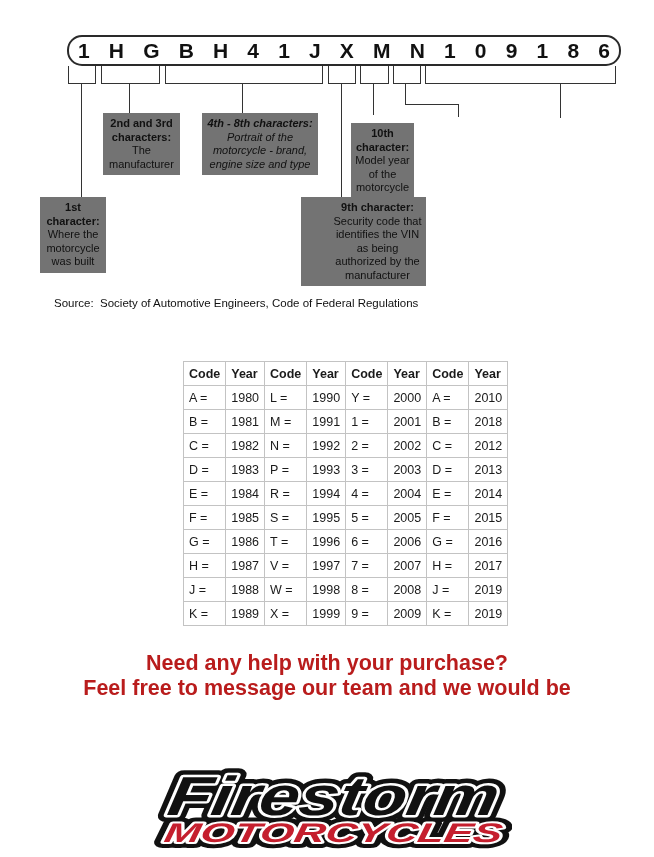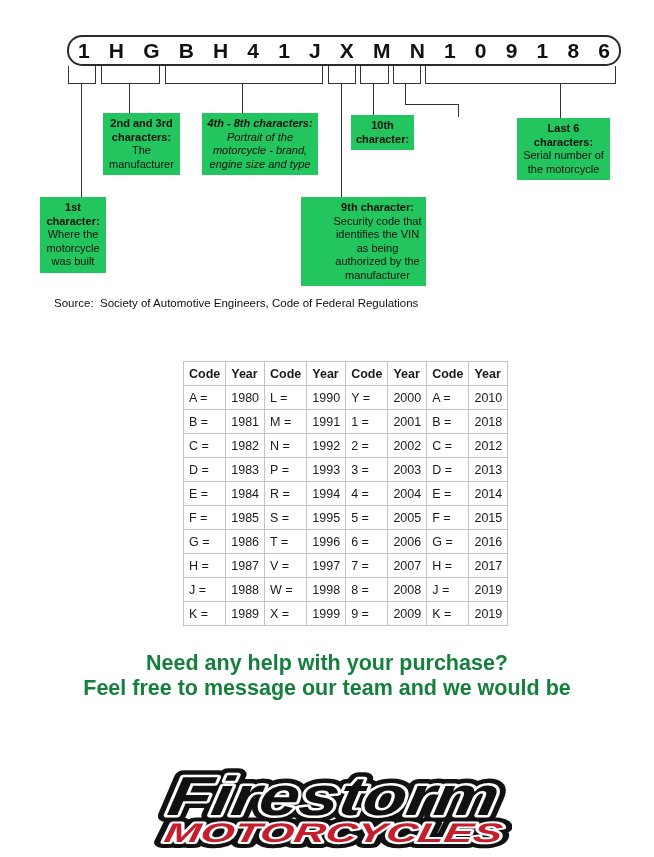--- a/index.html
+++ b/index.html
@@ -31,30 +31,30 @@
   .l2{left:129px;top:83px;height:30px;}
   .l3{left:242px;top:83px;height:30px;}
   .l4{left:341px;top:83px;height:114px;}
   .l5{left:373px;top:83px;height:32px;}
   .l6a{left:405px;top:83px;height:21px;}
   .l6c{left:458px;top:104px;height:13px;}
   .l7{left:560px;top:83px;height:35px;}
   .hline{position:absolute;height:1px;background:#333;}
   .l6b{left:405px;top:104px;width:54px;}
   .callout{
-    position:absolute;background:#22c55e;text-align:center;
+    position:absolute;background:#737373;text-align:center;
     font-size:11px;line-height:13.5px;padding:4px 2px;color:#111;
   }
   .callout .co-label{font-weight:bold;display:block;}
   .callout .co-desc{display:block;}
   .c1{left:40px;top:197px;width:62px;}
   .c2{left:103px;top:113px;width:73px;}
   .c3{left:202px;top:113px;width:112px;font-style:italic;}
   .c4{left:301px;top:197px;width:93px;padding-left:30px;}
-  .c5{left:351px;top:115px;width:59px;}
+  .c5{left:351px;top:123px;width:59px;}
   .c6{left:429px;top:117px;width:59px;}
   .c7{left:517px;top:118px;width:89px;}
   
   .source{
     position:absolute;left:54px;top:297px;font-size:11.5px;color:#111;
     white-space:pre;
   }
   
   .year-table{
     position:absolute;left:183px;top:361px;border-collapse:collapse;
@@ -63,21 +63,21 @@
   .year-table th,.year-table td{
     border:1px solid #c3c3c3;padding:3px 5px;text-align:left;
     height:17px;vertical-align:middle;font-weight:normal;white-space:nowrap;
   }
   .year-table th{font-weight:bold;}
   .year-table .col-code{width:27px;}
   .year-table .col-year{width:27px;}
   
   .help{
     position:absolute;left:0;top:651px;width:654px;text-align:center;
-    font-size:21.5px;font-weight:bold;line-height:24.5px;color:#15803d;
+    font-size:21.5px;font-weight:bold;line-height:24.5px;color:#b91c1c;
   }
   
   .logo{position:absolute;left:148px;top:762px;}
 </style>
 </head>
 <body>
 
 <div class="page">
 
   <div class="vin-box">
@@ -129,24 +129,21 @@
   <div class="callout c3">
     <span class="co-label">4th - 8th characters:</span>
     <span class="co-desc">Portrait of the motorcycle - brand, engine size and type</span>
   </div>
   <div class="callout c4">
     <span class="co-label">9th character:</span>
     <span class="co-desc">Security code that identifies the VIN as being authorized by the manufacturer</span>
   </div>
   <div class="callout c5">
     <span class="co-label">10th character:</span>
-  </div>
-  <div class="callout c7">
-    <span class="co-label">Last 6 characters:</span>
-    <span class="co-desc">Serial number of the motorcycle</span>
+    <span class="co-desc">Model year of the motorcycle</span>
   </div>
 
   <div class="source">Source:  Society of Automotive Engineers, Code of Federal Regulations</div>
 
   <table class="year-table">
     <thead>
       <tr>
         <th class="col-code">Code</th>
         <th class="col-year">Year</th>
         <th class="col-code">Code</th>

